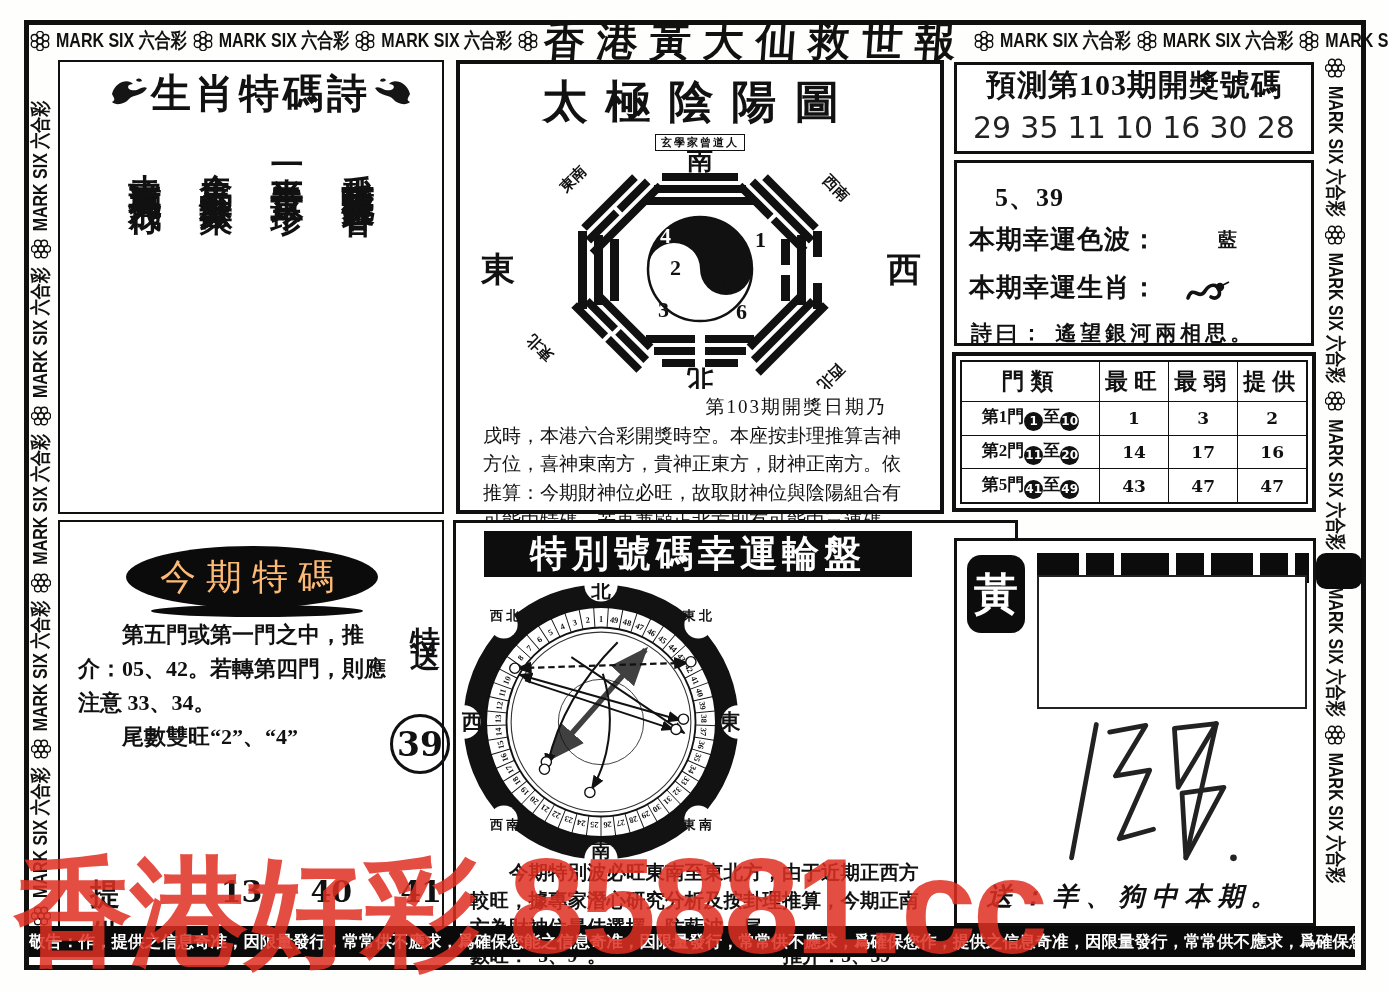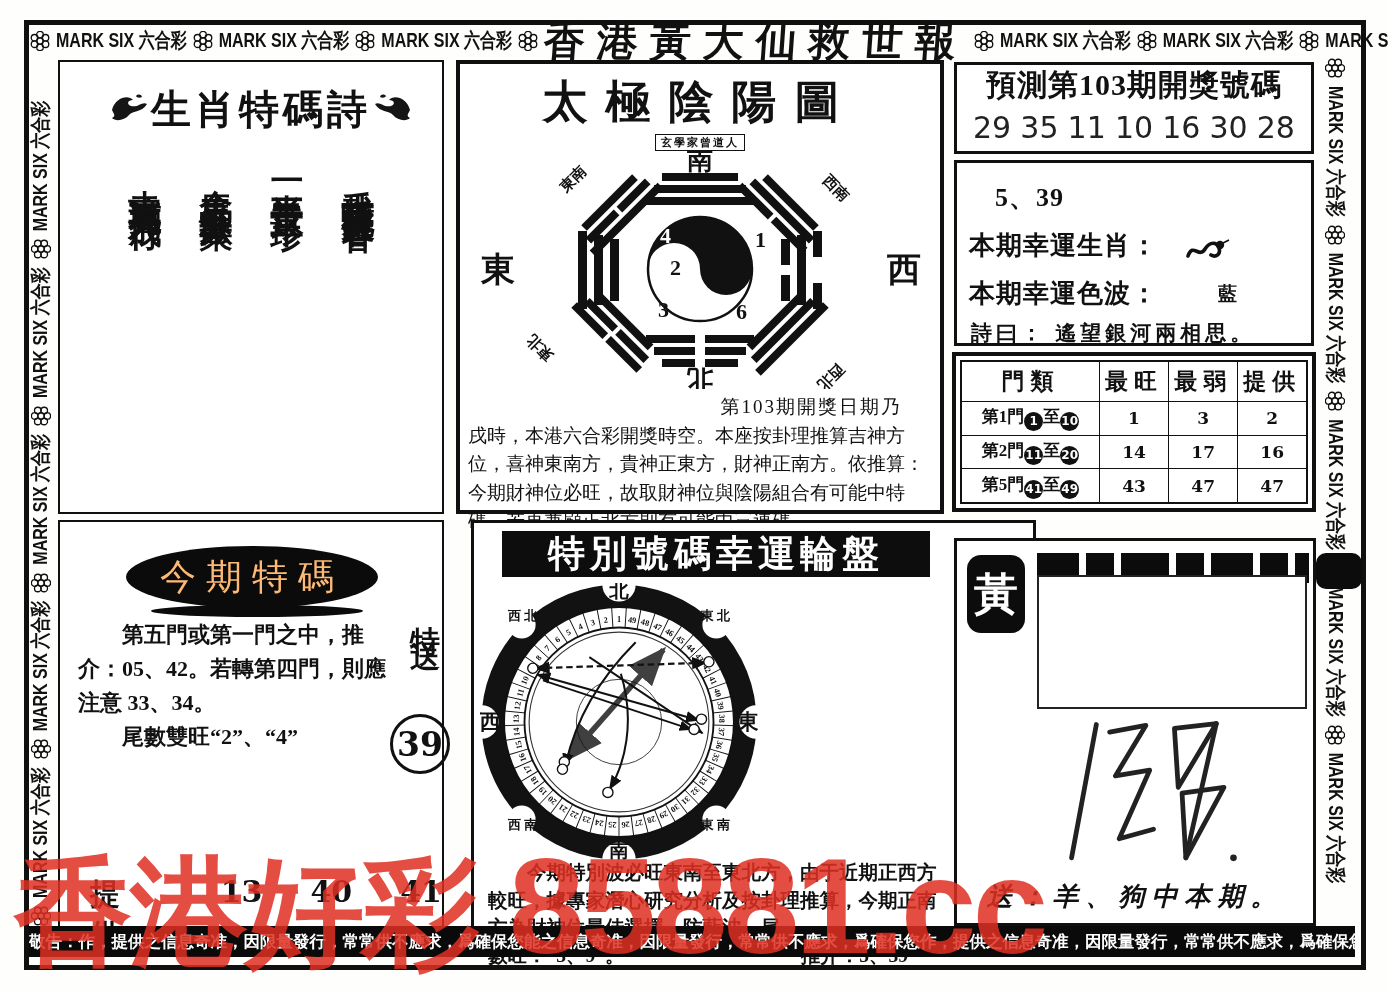--- a/index.html
+++ b/index.html
@@ -13,29 +13,29 @@
   .pagetitle{flex:1 1 auto;text-align:center;font-size:41px;font-weight:bold;letter-spacing:12px;
              font-family:"Liberation Serif",serif;transform:skewX(-4deg);white-space:nowrap;}
   .sidestrip{position:absolute;top:58px;width:26px;height:868px;overflow:visible;}
   .sidestrip .inner{position:absolute;left:0;top:0;width:868px;height:26px;display:flex;align-items:center;gap:8px;transform-origin:0 0;}
   #leftstrip{left:28px;} #leftstrip .inner{transform:rotate(-90deg) translateX(-868px);}
   #rightstrip{left:1322px;} #rightstrip .inner{transform:rotate(90deg) translateY(-26px);}
   
   .panel{position:absolute;background:#fff;border:3px solid #101010;box-sizing:border-box;}
   
   #poemPanel{left:58px;top:60px;width:386px;height:454px;border-width:2px;}
-  .poem-head{display:flex;justify-content:center;align-items:center;gap:0;margin-top:20px;padding-left:20px;}
+  .poem-head{display:flex;justify-content:center;align-items:center;gap:0;margin-top:4px;padding-left:20px;}
   .poem-title{font-size:40px;font-weight:bold;letter-spacing:4px;white-space:nowrap;}
   .poem-body-wrap{display:flex;justify-content:center;margin-top:26px;}
   .poem-body{writing-mode:vertical-rl;height:318px;font-size:33px;font-weight:bold;line-height:2.15;letter-spacing:5px;}
   
   #taijiPanel{left:456px;top:60px;width:488px;height:454px;border-width:4px;}
   .taiji-title{text-align:center;font-size:45px;font-weight:bold;letter-spacing:18px;margin-top:8px;white-space:nowrap;}
   .master-box{width:max-content;margin:2px auto 0;border:1px solid #111;font-size:11px;letter-spacing:2px;padding:0 5px;font-weight:bold;}
-  .taiji-text{margin:4px 8px 0;font-size:19px;line-height:1.5;}
+  .taiji-text{margin:4px 23px 0;font-size:19px;line-height:1.5;}
   .taiji-text .l1{text-align:right;padding-right:30px;letter-spacing:2px;}
   
   #predPanel{left:954px;top:62px;width:360px;height:92px;}
   .pred-title{text-align:center;font-size:30px;font-weight:bold;margin-top:0;letter-spacing:1px;white-space:nowrap;}
   .pred-nums{display:flex;justify-content:space-between;padding:4px 16px 0;font-family:"DejaVu Sans",sans-serif;font-size:30px;color:#222;}
   
   #luckyPanel{left:954px;top:160px;width:360px;height:186px;}
   .lucky-row{display:flex;align-items:center;margin:7px 0 0 12px;font-size:26px;font-weight:bold;letter-spacing:1px;}
   .lucky-row .val{margin-left:26px;margin-top:10px;}
   .wave-val{font-size:19px;margin-left:60px;}
@@ -56,21 +56,21 @@
              color:#fdba74;font-size:36px;font-weight:normal;letter-spacing:10px;display:flex;align-items:center;justify-content:center;}
   .spec-oval::after{content:"";position:absolute;left:10%;right:6%;bottom:-9px;height:12px;background:#0b0b0b;border-radius:50%;}
   .spec-side{position:absolute;left:344px;top:80px;writing-mode:vertical-rl;font-size:30px;font-weight:bold;letter-spacing:16px;}
   .spec-circle{position:absolute;left:330px;top:192px;width:54px;height:54px;border:3px solid #111;border-radius:50%;
                font-size:33px;font-weight:bold;display:flex;align-items:center;justify-content:center;font-family:"DejaVu Serif",serif;}
   .spec-text{position:absolute;left:18px;top:96px;width:322px;font-size:22px;font-weight:bold;line-height:1.55;}
   .spec-text p{margin:0;} .ind{text-indent:2em;}
   .provide-row{position:absolute;left:30px;top:352px;display:flex;gap:48px;font-size:30px;font-weight:bold;}
   .provide-row .pn{font-family:"DejaVu Serif",serif;}
   
-  #wheelPanel{left:471px;top:520px;width:565px;height:410px;}
+  #wheelPanel{left:453px;top:520px;width:565px;height:410px;}
   .wheel-banner{position:absolute;left:28px;top:8px;width:428px;height:46px;background:#0d0d0d;color:#fff;
                 display:flex;align-items:center;justify-content:center;font-size:37px;font-weight:bold;letter-spacing:5px;}
   #wheelSvg{position:absolute;left:6px;top:60px;}
   .wheel-side{position:absolute;right:8px;top:66px;height:262px;writing-mode:vertical-rl;
               font-size:15px;font-weight:bold;line-height:1.72;letter-spacing:2px;width:178px;}
   .wheel-bottom{position:absolute;left:14px;top:336px;width:460px;font-size:19.5px;font-weight:bold;line-height:1.42;}
   .wheel-bottom p{margin:0;text-indent:2em;}
   .wb-row{display:flex;justify-content:space-between;padding-right:40px;}
   
   #huangPanel{left:954px;top:538px;width:362px;height:388px;}
@@ -434,30 +434,30 @@
       <span>30</span>
       <span>28</span>
     </div>
   </div>
 
   <div class="panel" id="luckyPanel">
     <div class="lucky-row">
       <span class="val">5、39</span>
     </div>
     <div class="lucky-row">
+      <span>本期幸運色波：</span>
+      <span class="wave-val">藍</span>
+    </div>
+    <div class="lucky-row">
       <span>本期幸運生肖：</span>
       <span class="val"><svg width="48" height="30" viewBox="0 0 48 30">
             <path d="M4,24 C9,10 15,27 21,17 C26,9 33,10 35,16 C37,22 32,26 27,23" fill="none" stroke="#111" stroke-width="3.6" stroke-linecap="round"></path>
             <circle cx="36" cy="13" r="4.2" fill="#111"></circle>
             <path d="M39,11 l6,-3" stroke="#111" stroke-width="1.8"></path>
           </svg></span>
-    </div>
-    <div class="lucky-row">
-      <span>本期幸運色波：</span>
-      <span class="wave-val">藍</span>
     </div>
     <div class="lucky-poem">
       <span>詩曰：</span>
       <span>遙望銀河兩相思。</span>
     </div>
     <div class="lucky-poem2">欲錢去看機靈敏捷的動物。</div>
   </div>
 
   <div class="panel" id="tablePanel">
     <table>

